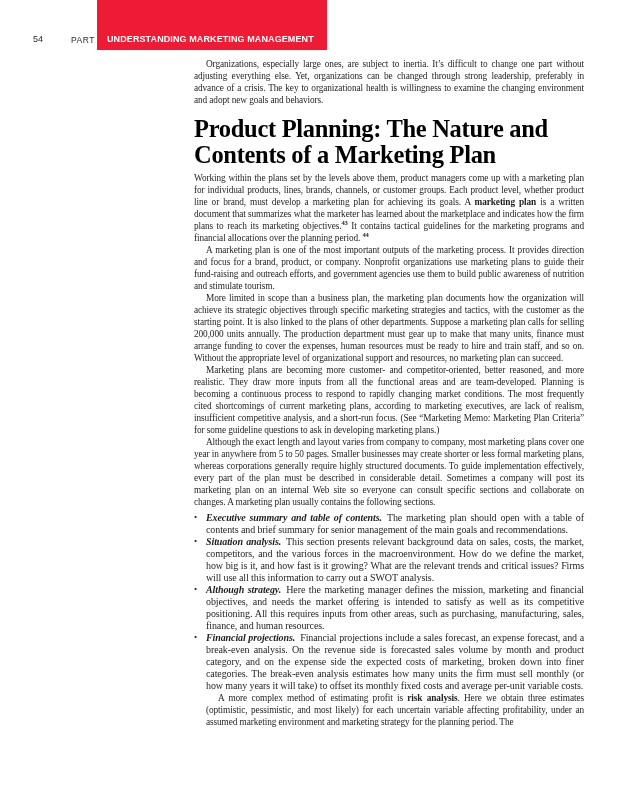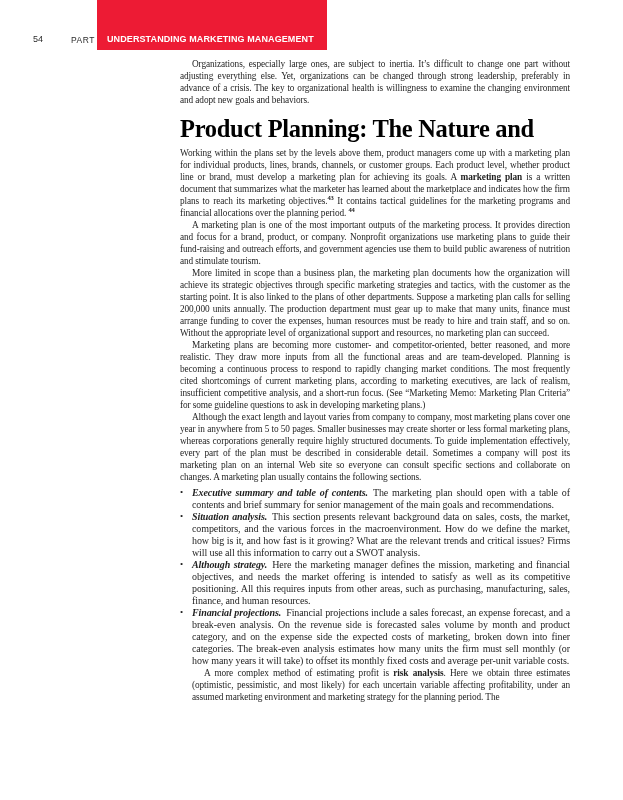--- a/index.html
+++ b/index.html
@@ -49,21 +49,21 @@
     font-family: "Liberation Sans", sans-serif;
     font-weight: bold;
     font-size: 9px;
     letter-spacing: 0.1px;
     color: #ffffff;
     white-space: nowrap;
   }
   
   .content {
     position: absolute;
-    left: 180px;
+    left: 194px;
     top: 58px;
     width: 390px;
   }
   p.body {
     margin: 0;
     font-size: 9.3px;
     line-height: 12px;
     letter-spacing: -0.1px;
     text-align: justify;
   }
@@ -128,20 +128,21 @@
       <span class="banner-title">UNDERSTANDING MARKETING MANAGEMENT</span>
     </div>
   </header>
 
   <main class="content">
 
     <p class="body indent">Organizations, especially large ones, are subject to inertia. It’s difficult to change one part without adjusting everything else. Yet, organizations can be changed through strong leadership, preferably in advance of a crisis. The key to organizational health is willingness to examine the changing environment and adopt new goals and behaviors.</p>
 
     <h1 class="section-title">
       <span>Product Planning: The Nature and</span>
+      <span>Contents of a Marketing Plan</span>
     </h1>
 
     <p class="body"><span class="seg-normal">Working within the plans set by the levels above them, product managers come up with a marketing plan for individual products, lines, brands, channels, or customer groups. Each product level, whether product line or brand, must develop a marketing plan for achieving its goals. A </span><span class="seg-bold">marketing plan</span><span class="seg-normal"> is a written document that summarizes what the marketer has learned about the marketplace and indicates how the firm plans to reach its marketing objectives.</span><sup class="seg-sup">43</sup><span class="seg-normal"> It contains tactical guidelines for the marketing programs and financial allocations over the planning period. </span><sup class="seg-sup">44</sup></p>
     <p class="body indent">A marketing plan is one of the most important outputs of the marketing process. It provides direction and focus for a brand, product, or company. Nonprofit organizations use marketing plans to guide their fund-raising and outreach efforts, and government agencies use them to build public awareness of nutrition and stimulate tourism.</p>
     <p class="body indent">More limited in scope than a business plan, the marketing plan documents how the organization will achieve its strategic objectives through specific marketing strategies and tactics, with the customer as the starting point. It is also linked to the plans of other departments. Suppose a marketing plan calls for selling 200,000 units annually. The production department must gear up to make that many units, finance must arrange funding to cover the expenses, human resources must be ready to hire and train staff, and so on. Without the appropriate level of organizational support and resources, no marketing plan can succeed.</p>
     <p class="body indent">Marketing plans are becoming more customer- and competitor-oriented, better reasoned, and more realistic. They draw more inputs from all the functional areas and are team-developed. Planning is becoming a continuous process to respond to rapidly changing market conditions. The most frequently cited shortcomings of current marketing plans, according to marketing executives, are lack of realism, insufficient competitive analysis, and a short-run focus. (See “Marketing Memo: Marketing Plan Criteria” for some guideline questions to ask in developing marketing plans.)</p>
     <p class="body indent">Although the exact length and layout varies from company to company, most marketing plans cover one year in anywhere from 5 to 50 pages. Smaller businesses may create shorter or less formal marketing plans, whereas corporations generally require highly structured documents. To guide implementation effectively, every part of the plan must be described in considerable detail. Sometimes a company will post its marketing plan on an internal Web site so everyone can consult specific sections and collaborate on changes. A marketing plan usually contains the following sections.</p>
 
     <ul class="section-list">
       <li>

